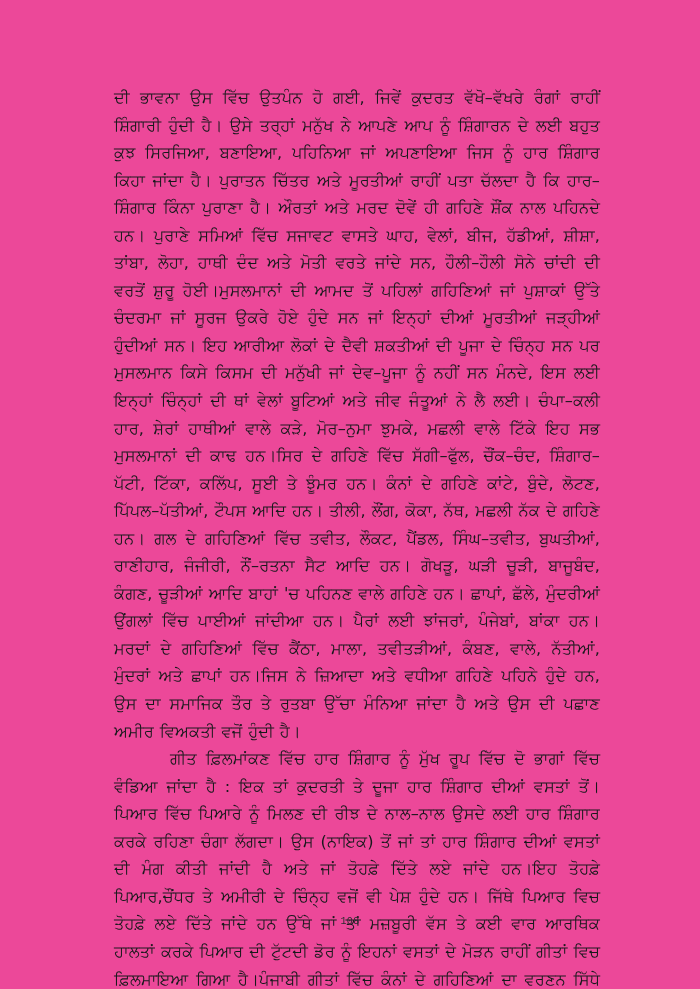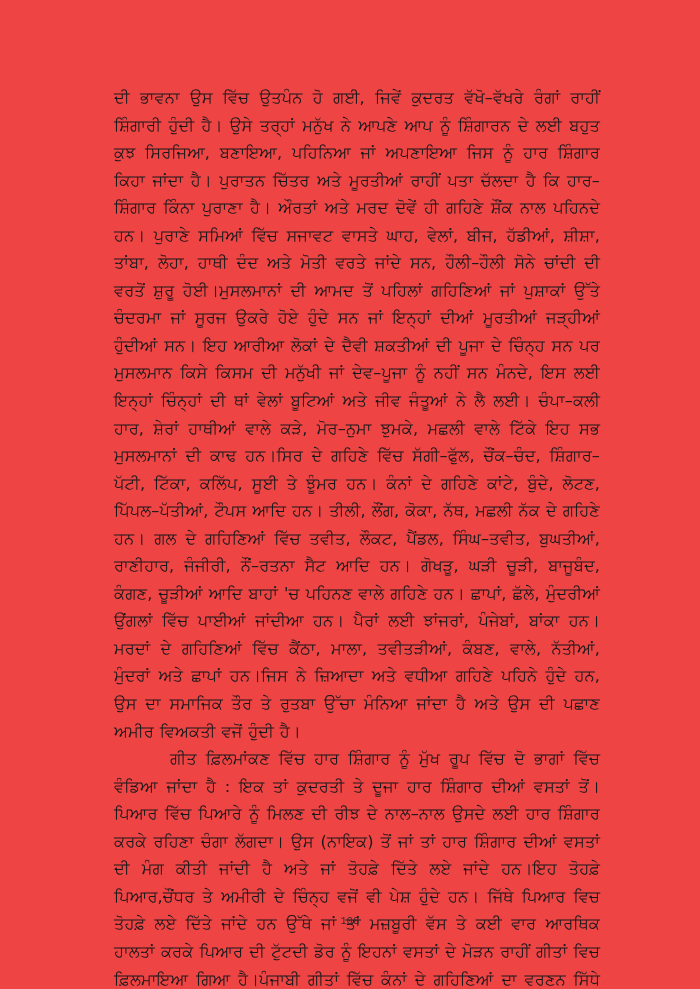--- a/index.html
+++ b/index.html
@@ -12,21 +12,21 @@
     background: #ffffff;
     font-family: "DejaVu Sans", "Liberation Sans", sans-serif;
     color: #16171a;
     overflow: hidden;
     position: relative;
   }
 
   .page {
     position: absolute;
     inset: 0;
-    background: #ef4444;
+    background: #ec4899;
   }
 
   .text-block {
     position: absolute;
     left: 114px;
     top: 84px;
     width: 486px;
   }
 
   .para {

